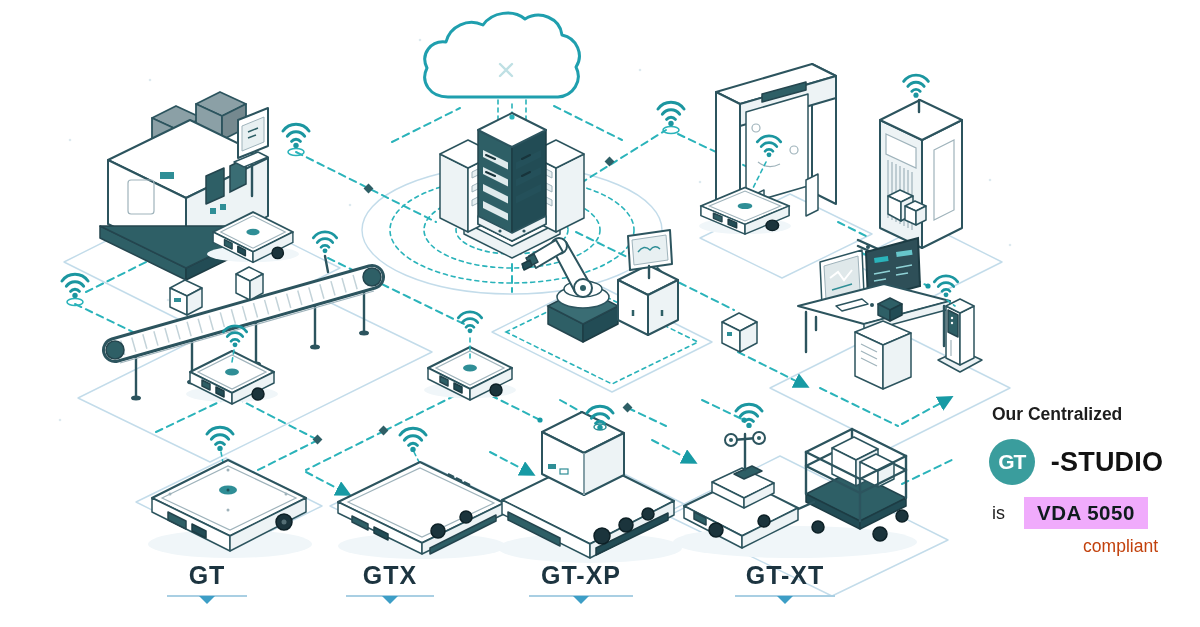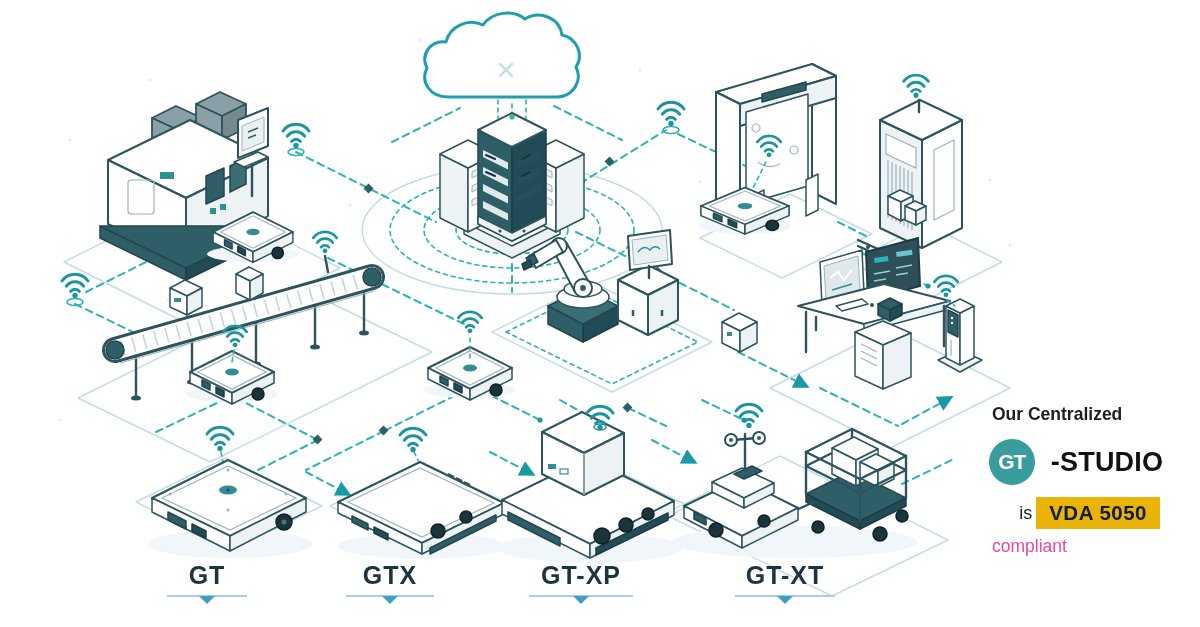--- a/index.html
+++ b/index.html
@@ -37,25 +37,25 @@
   .slotR{fill:#24505a}
 
   
   .side-panel{position:absolute;top:403px;left:992px;width:168px}
   .heading{font-size:17.5px;font-weight:700;color:#1d1d1d;text-align:left;line-height:1.32}
   .logo-row{display:flex;align-items:center;justify-content:center;margin-top:13px}
   .logo-circle{width:46px;height:46px;border-radius:50%;background:#3a9d9d;color:#ffffff;
                font-weight:800;font-size:21px;display:flex;align-items:center;
                justify-content:center;letter-spacing:-1px;flex:0 0 auto}
   .logo-suffix{font-size:27px;font-weight:800;color:#121212;letter-spacing:.2px;margin-left:16px;white-space:nowrap}
-  .compliance-row{display:flex;align-items:center;justify-content:flex-end;gap:4px;margin-top:12px}
+  .compliance-row{display:flex;align-items:center;gap:19px;margin-top:12px}
   .is-text{font-size:18px;color:#1d1d1d}
-  .badge{background:#eab308;color:#0f1b1d;font-weight:700;font-size:20.5px;
+  .badge{background:#f0abfc;color:#0f1b1d;font-weight:700;font-size:20.5px;
          padding:4px 13px;letter-spacing:.5px;white-space:nowrap}
-  .compliant{font-size:17.5px;color:#ec4899;margin-top:7px;padding-right:2px}
+  .compliant{font-size:17.5px;color:#c2410c;text-align:right;margin-top:7px;padding-right:2px}
 </style>
 </head>
 <body>
 
 <div class="stage">
 <svg width="1200" height="627" viewBox="0 0 1200 627">
   <defs>
     <marker id="arw" markerWidth="9" markerHeight="9" refX="6" refY="4" orient="auto">
       <path d="M0,0 L8,4 L0,8 Z" fill="#179aa4"></path>
     </marker>

